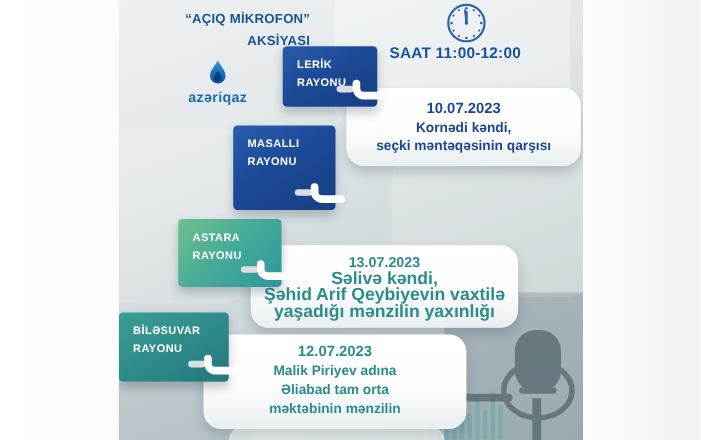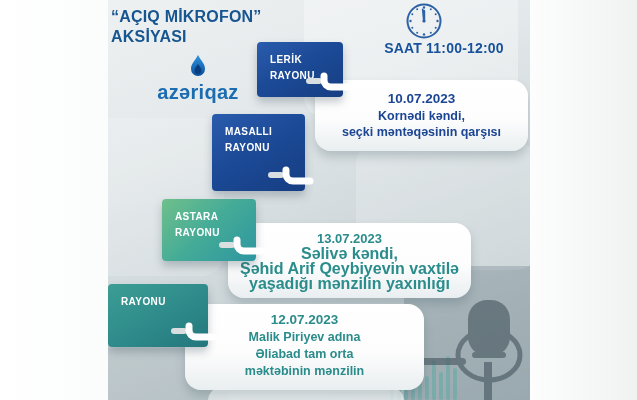--- a/index.html
+++ b/index.html
@@ -13,30 +13,30 @@
   .poster { position:absolute; left:108px; top:0; width:422px; height:400px; overflow:hidden;
             background:linear-gradient(160deg,#eef1f2 0%,#e3e8ea 30%,#cdd6d9 62%,#b3c0c4 100%); }
 
   .tile { position:absolute; border-radius:22px; }
   .tile-a { left:196px; top:-34px; width:214px; height:152px; background:rgba(255,255,255,.34); }
   .tile-b { left:248px; top:142px; width:182px; height:128px; background:rgba(255,255,255,.20); }
   .tile-c { left:-34px; top:118px; width:150px; height:158px; background:rgba(255,255,255,.16); }
   .tile-d { left:296px; top:266px; width:140px; height:150px; background:rgba(88,112,122,.28); border-radius:16px; }
   .tile-e { left:-20px; top:348px; width:140px; height:70px; background:rgba(118,138,144,.14); }
 
-  .title { position:absolute; left:3px; top:7px; width:156px; text-align:left;
-           color:#175590; font-size:16px; line-height:20px; letter-spacing:.2px; }
+  .title { position:absolute; left:18px; top:7px; width:156px; text-align:right;
+           color:#175590; font-size:12px; line-height:20px; letter-spacing:.2px; }
   .title .t1 { white-space:nowrap; }
 
   .brand { position:absolute; left:38px; top:54px; width:104px; text-align:center; }
   .brand svg { display:block; margin:0 auto; }
-  .brand-name { color:#1b6cb0; font-size:20px; margin-top:1px; letter-spacing:.3px; }
+  .brand-name { color:#1b6cb0; font-size:13px; margin-top:1px; letter-spacing:.3px; }
 
   .clock { position:absolute; left:296px; top:1px; }
-  .time-label { position:absolute; left:246px; top:40px; width:180px; text-align:center;
+  .time-label { position:absolute; left:246px; top:40px; width:180px; text-align:left;
                 color:#17519c; font-size:14px; letter-spacing:.2px; }
 
   .badge { position:absolute; border-radius:4px; color:#ffffff; z-index:3;
            box-shadow:0 5px 9px rgba(60,80,92,.30); padding:10px 0 0 13px;
            font-size:10px; line-height:16px; letter-spacing:.4px; }
   .badge .pipe { position:absolute; right:-10px; bottom:2px; }
   .badge-blue  { background:linear-gradient(150deg,#2a5cad 0%,#1c4a97 45%,#163e82 100%); }
   .badge-greenteal { background:linear-gradient(135deg,#6fc08b 0%,#45ab97 48%,#2d96a0 100%); }
   .badge-teal  { background:linear-gradient(150deg,#3b9d94 0%,#2e8a8a 55%,#23767c 100%); }
 
@@ -181,20 +181,21 @@
     </svg>
   </div>
   <div class="card card-teal card-3">
     <div class="date">13.07.2023</div>
     <div class="loc">Səlivə kəndi,</div>
     <div class="loc">Şəhid Arif Qeybiyevin vaxtilə</div>
     <div class="loc">yaşadığı mənzilin yaxınlığı</div>
   </div>
 
   <div class="badge badge-teal badge-bilesuvar">
+    <div>BİLƏSUVAR</div>
     <div>RAYONU</div>
     <svg class="pipe" width="48" height="24" viewBox="0 0 48 24">
       <path d="M4 10 h10" stroke="#d9dee1" stroke-width="6" stroke-linecap="round" fill="none"></path>
       <path d="M19 5 v4 a7 7 0 0 0 7 7 h17" stroke="#ffffff" stroke-width="7" stroke-linecap="round" fill="none"></path>
     </svg>
   </div>
   <div class="card card-teal card-4">
     <div class="date">12.07.2023</div>
     <div class="loc">Malik Piriyev adına</div>
     <div class="loc">Əliabad tam orta</div>

